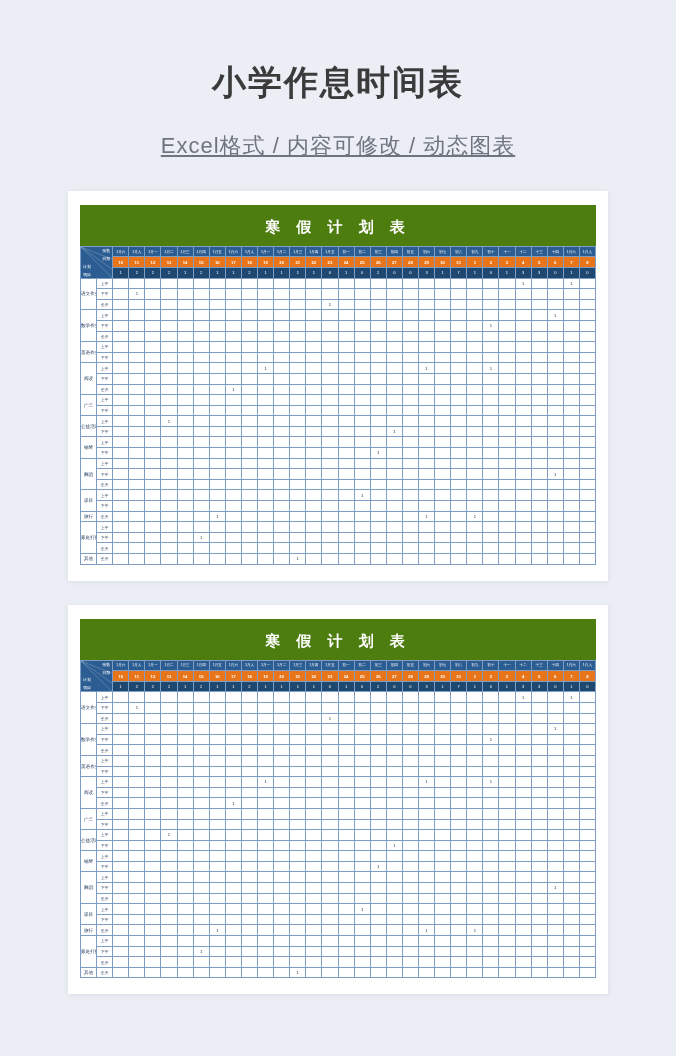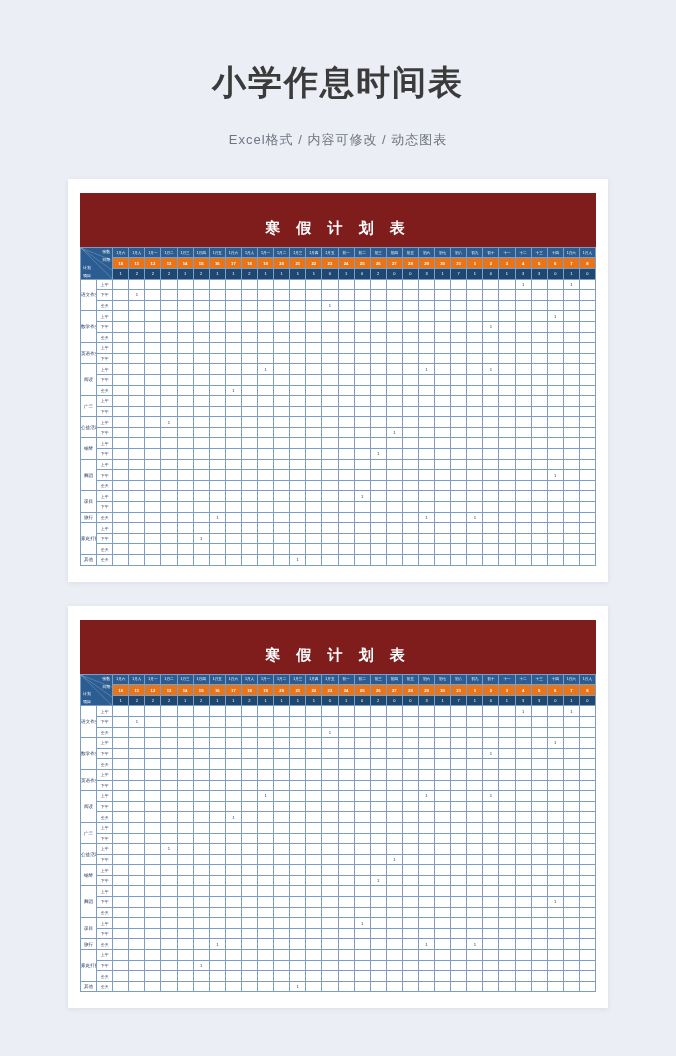--- a/index.html
+++ b/index.html
@@ -23,41 +23,42 @@
   }
   .main-title {
     font-size: 34px;
     font-weight: bold;
     color: #3b3b3b;
     letter-spacing: 2px;
     margin: 0 0 28px 0;
     line-height: 1.2;
   }
   .sub-title {
-    font-size: 13px;
+    font-size: 22px;
     color: #6f7480;
     margin: 0 0 30px 0;
     letter-spacing: 1px;
     font-weight: normal;
+    text-decoration: underline;
   }
   .card {
     width: 540px;
     margin: 0 auto 24px auto;
     background: #ffffff;
     box-shadow: 0 1px 5px rgba(60,70,100,0.10);
     padding: 14px 12px 16px 12px;
     box-sizing: border-box;
   }
   .sheet-title {
-    background: #7f1d1d;
+    background: #4d7c0f;
     color: #ffffff;
     text-align: center;
     font-size: 15px;
     letter-spacing: 6px;
-    padding: 26px 0 9px 0;
+    padding: 13px 0 9px 0;
     font-weight: bold;
   }
   table.grid {
     border-collapse: collapse;
     width: 100%;
     table-layout: fixed;
     font-size: 4.2px;
     color: #20385a;
   }
   table.grid td {

